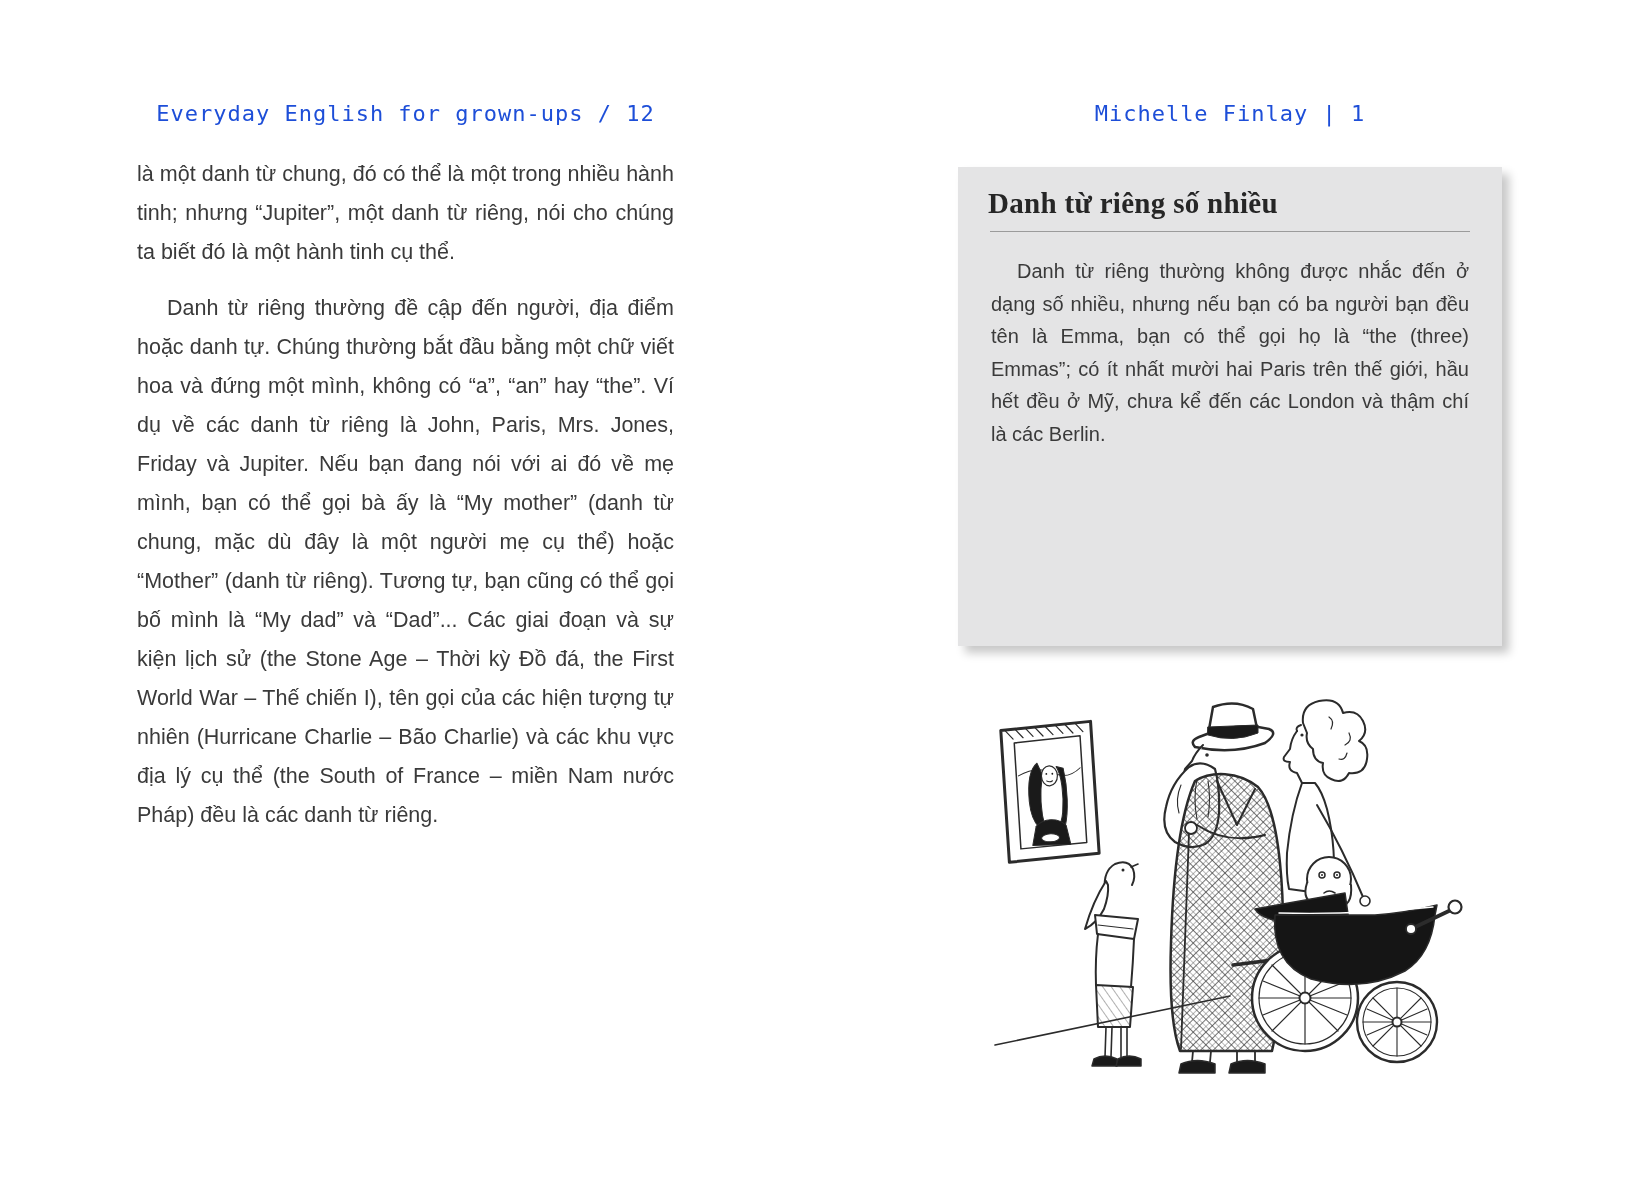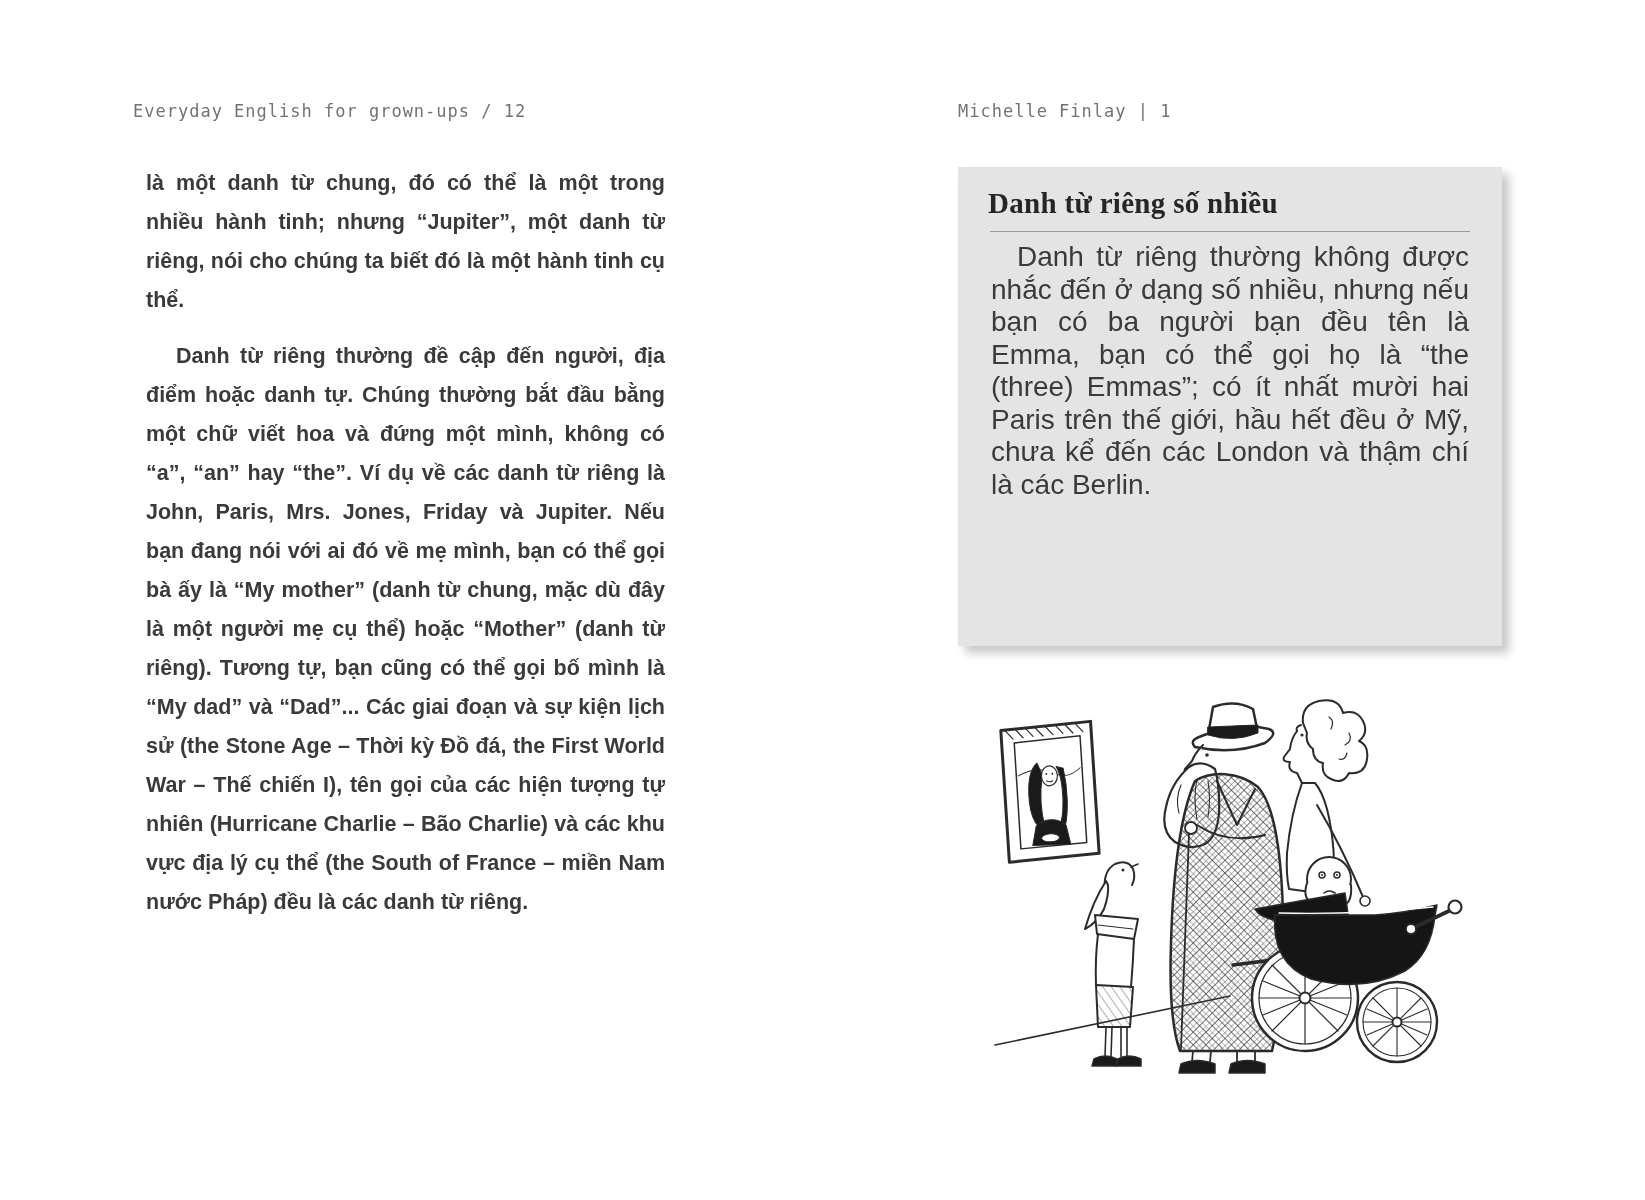--- a/index.html
+++ b/index.html
@@ -2,47 +2,47 @@
 <html><head>
 <meta charset="utf-8">
 <style>
   html,body{margin:0;padding:0;}
   body{
     width:1645px;height:1200px;position:relative;background:#ffffff;
     font-family:"Liberation Sans",sans-serif;color:#3a3a3a;
     -webkit-font-smoothing:antialiased;overflow:hidden;
   }
   .running-header{
-    position:absolute;top:101px;
+    position:absolute;top:101px;text-align:center;
     font-family:"DejaVu Sans Mono",monospace;
-    font-size:17px;letter-spacing:1px;color:#737373;white-space:nowrap;
+    font-size:22px;letter-spacing:1px;color:#1d4ed8;white-space:nowrap;
   }
   .rh-left{left:133px;width:545px;}
   .rh-right{left:958px;width:544px;}
   .left-body{
     position:absolute;left:133px;top:151px;width:545px;
     font-size:21.5px;line-height:39px;text-align:justify;color:#3a3a3a;
   }
-  .left-body p{margin:13px;font-weight:bold;}
+  .left-body p{margin:4px;}
   .left-body p + p{margin-top:17px;text-indent:30px;}
   .callout{
     position:absolute;left:958px;top:167px;width:544px;height:479px;
     background:#e4e4e5;box-sizing:border-box;
     box-shadow:7px 7px 9px rgba(0,0,0,0.22);
   }
   .callout-title{
     margin:20px 30px 0;text-align:left;
     font-family:"Liberation Serif",serif;font-weight:bold;
     font-size:29px;color:#262626;letter-spacing:0.3px;
   }
   .callout-rule{
     margin:11px 32px 0;border:none;border-top:1.5px solid #9b9b9b;height:0;
   }
   .callout-body{
-    margin:9px 33px 0;font-size:28px;line-height:32.5px;
+    margin:23px 33px 0;font-size:20px;line-height:32.5px;
     text-align:justify;color:#3a3a3a;
   }
   .callout-body p{margin:0;text-indent:26px;}
   .callout-body p + p{margin-top:8px;}
   .illustration{
     position:absolute;left:945px;top:663px;width:530px;height:415px;margin:0;
   }
   .illustration svg{display:block;width:100%;height:100%;}
 </style>
 </head>

